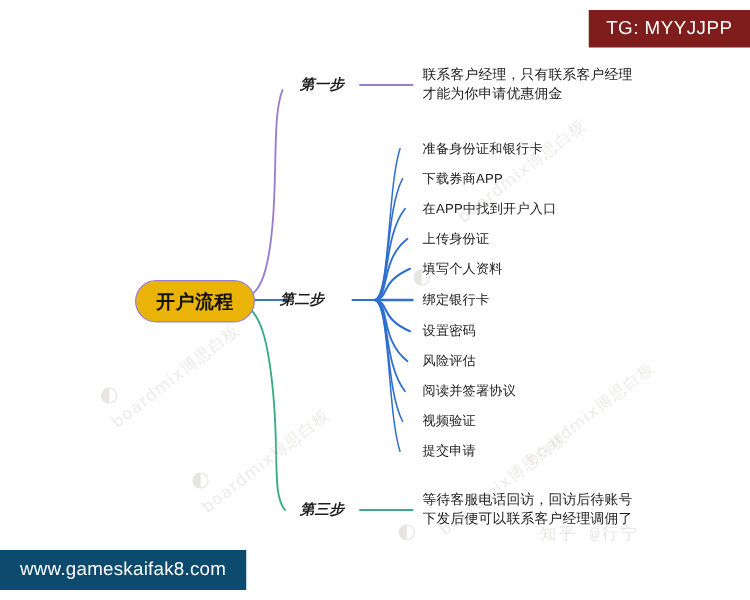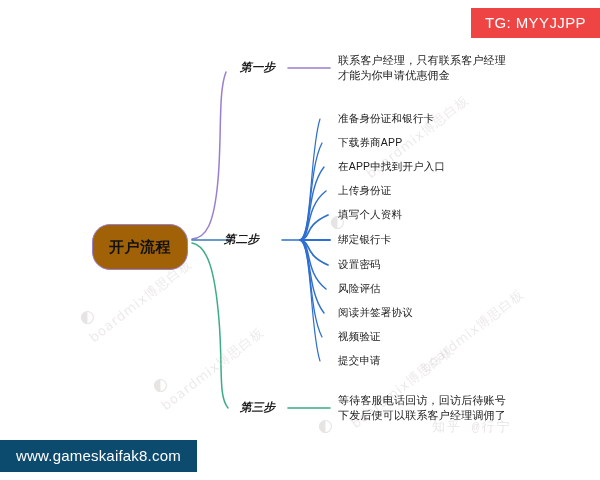--- a/index.html
+++ b/index.html
@@ -28,28 +28,28 @@
   #wires {
     position: absolute;
     left: 0; top: 0;
     width: 600px; height: 480px;
     pointer-events: none;
   }
 
   
   #root-node {
     position: absolute;
-    left: 92px;
+    left: 108px;
     top: 224px;
     width: 96px;
-    height: 46px;
+    height: 34px;
     box-sizing: border-box;
     border: 1.6px solid #9a7fd0;
     border-radius: 18px;
-    background: #a16207;
+    background: #eab308;
     display: flex;
     align-items: center;
     justify-content: center;
     font-size: 15px;
     font-weight: 700;
     letter-spacing: .5px;
     color: #111;
     z-index: 6;
   }
 
@@ -134,21 +134,21 @@
   #wm-dot-1 { left: 80px;  top: 306px; }
   #wm-dot-2 { left: 153px; top: 374px; }
   #wm-dot-3 { left: 318px; top: 415px; }
   #wm-dot-4 { left: 330px; top: 211px; }
 
   
   #tg-banner {
     position: absolute;
     right: 0;
     top: 8px;
-    background: #ef4444;
+    background: #7f1d1d;
     color: #ffffff;
     font-size: 15px;
     padding: 6px 14px 7px 14px;
     letter-spacing: .4px;
     z-index: 20;
     font-family: "Liberation Sans", sans-serif;
   }
   #site-banner {
     position: absolute;
     left: 0;

